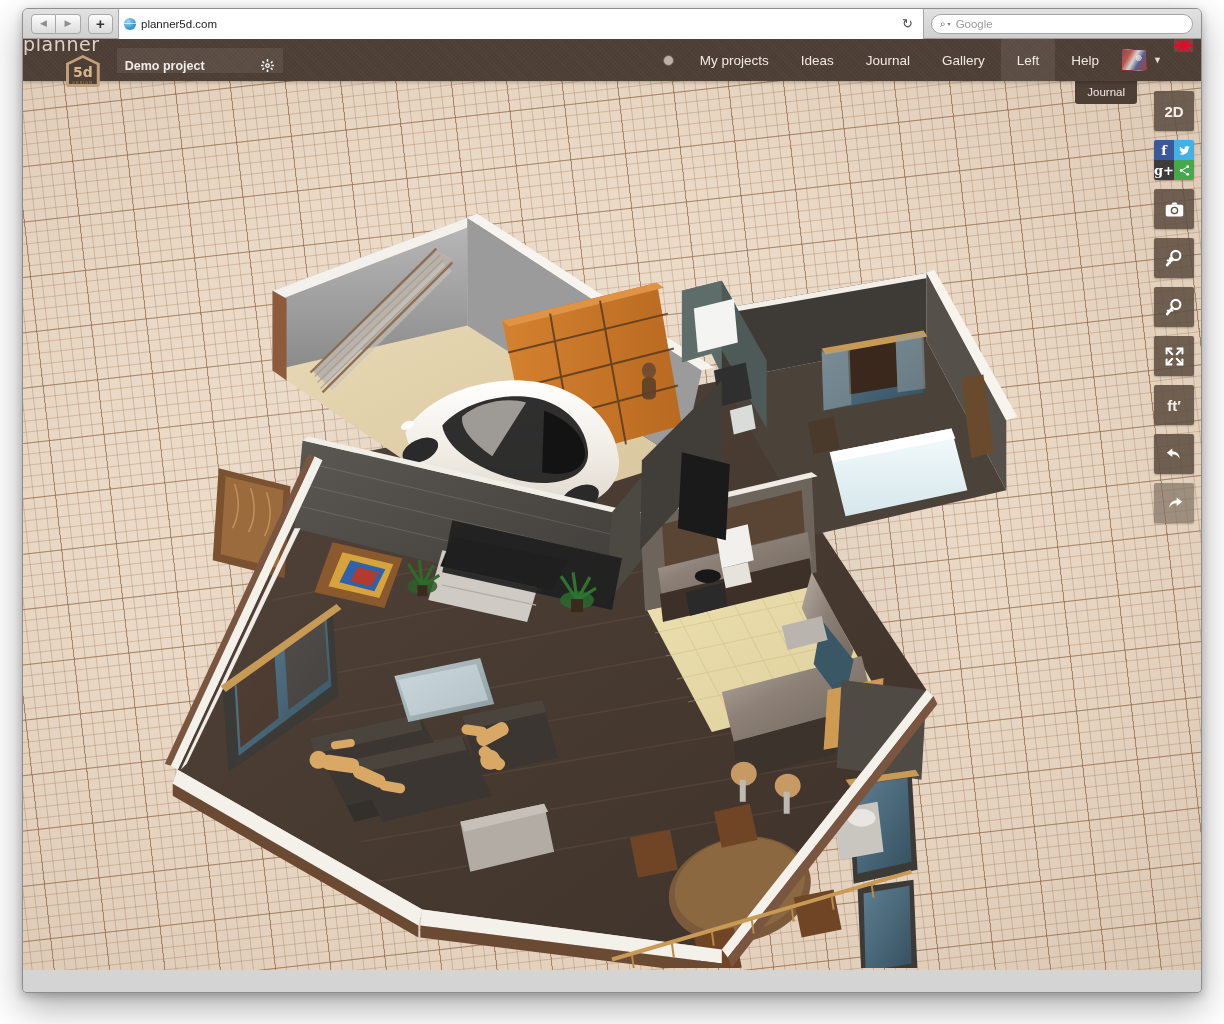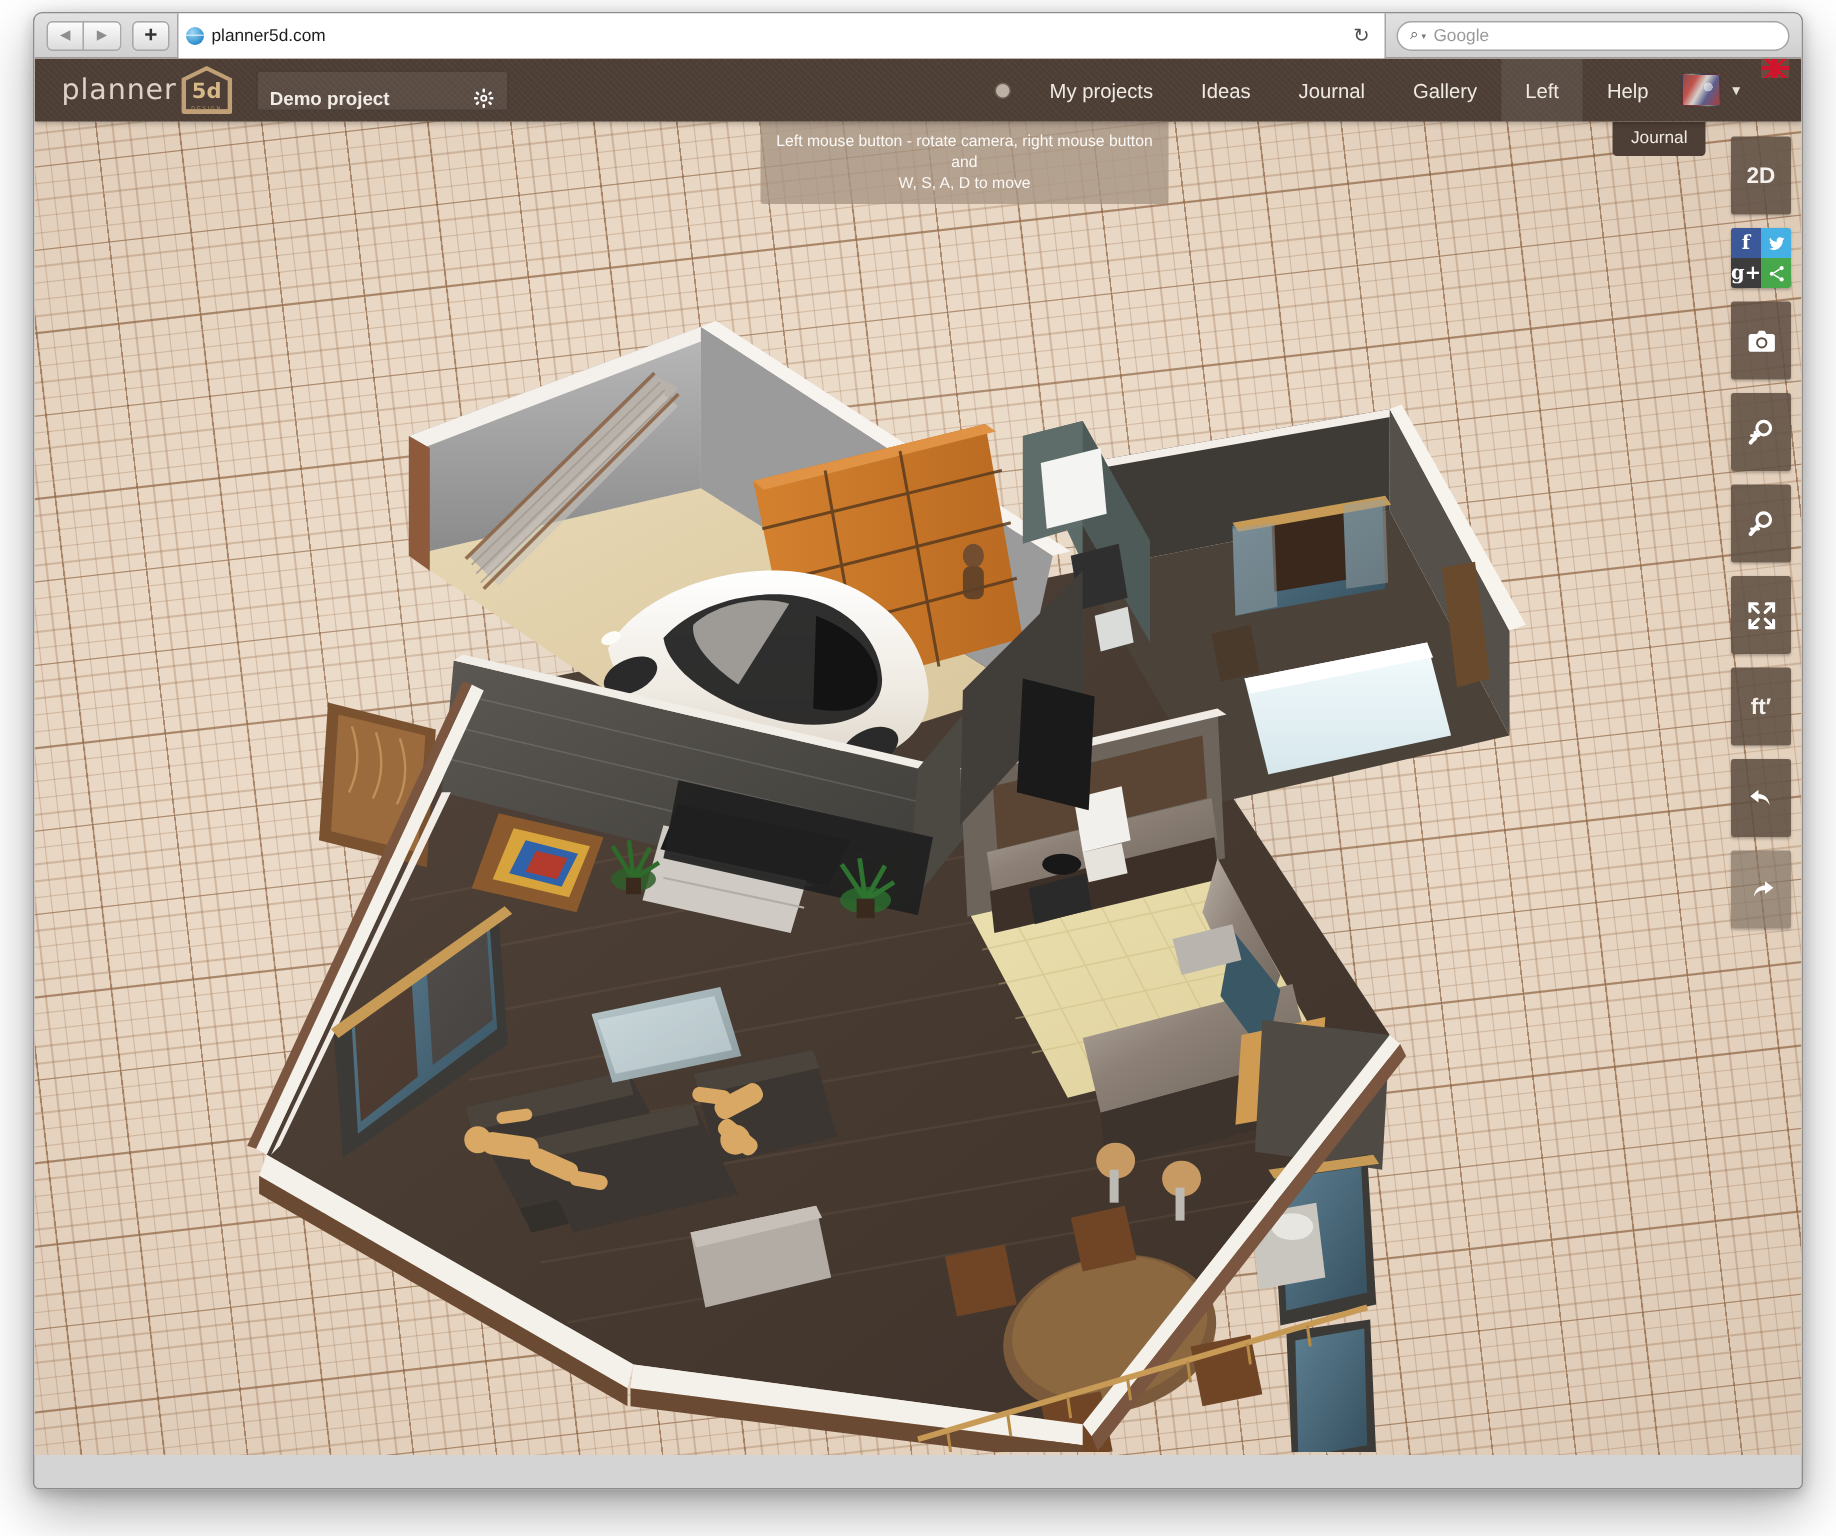--- a/index.html
+++ b/index.html
@@ -179,23 +179,23 @@
     background-image:
       repeating-linear-gradient(45deg, rgba(255,255,255,.022) 0 1px, transparent 1px 3px),
       repeating-linear-gradient(-45deg, rgba(0,0,0,.03) 0 1px, transparent 1px 3px);
     display: flex;
     align-items: center;
     box-shadow: 0 1px 4px rgba(0,0,0,.3);
   }
 
   #logo {
     display: flex;
-    align-items: center;
-    margin-left: 18px;
+    align-items: flex-end;
     margin-right: 16px;
+    flex-direction: column;
   }
   #logo-text {
     font-size: 19px;
     color: #ded2c7;
     letter-spacing: .6px;
     font-family: "DejaVu Sans", sans-serif;
   }
   #logo-badge {
     position: relative;
     width: 34px; height: 32px;
@@ -371,21 +371,21 @@
   #right-toolbar {
     position: absolute;
     right: 7px; top: 10px;
     width: 40px;
     display: flex;
     flex-direction: column;
     gap: 9px;
     z-index: 20;
   }
   .tool-btn {
-    width: 40px; height: 52px;
+    width: 40px; height: 40px;
     background: rgba(94,79,66,.88);
     border-radius: 2px;
     display: flex;
     align-items: center;
     justify-content: center;
     color: #f4f0ec;
     font-size: 15px;
     font-weight: bold;
     box-shadow: 0 1px 2px rgba(0,0,0,.25);
     box-sizing: border-box;
@@ -833,24 +833,20 @@
             <line x1="650" y1="864" x2="652" y2="878"></line>
             <line x1="690" y1="852" x2="692" y2="866"></line>
             <line x1="730" y1="840" x2="732" y2="854"></line>
             <line x1="770" y1="828" x2="772" y2="842"></line>
             <line x1="810" y1="816" x2="812" y2="830"></line>
             <line x1="850" y1="804" x2="852" y2="818"></line>
           </g>
         </g>
       </svg>
 
-      <div id="viewport-tooltip">
-        <div>Left mouse button - rotate camera, right mouse button and</div>
-        <div>W, S, A, D to move</div>
-      </div>
 
       <div id="support-tab">Journal</div>
 
       <div id="right-toolbar">
 
         <div class="tool-btn">2D</div>
 
         <div id="social-grid">
           <div class="social-cell s-fb">f</div>
           <div class="social-cell s-tw">

